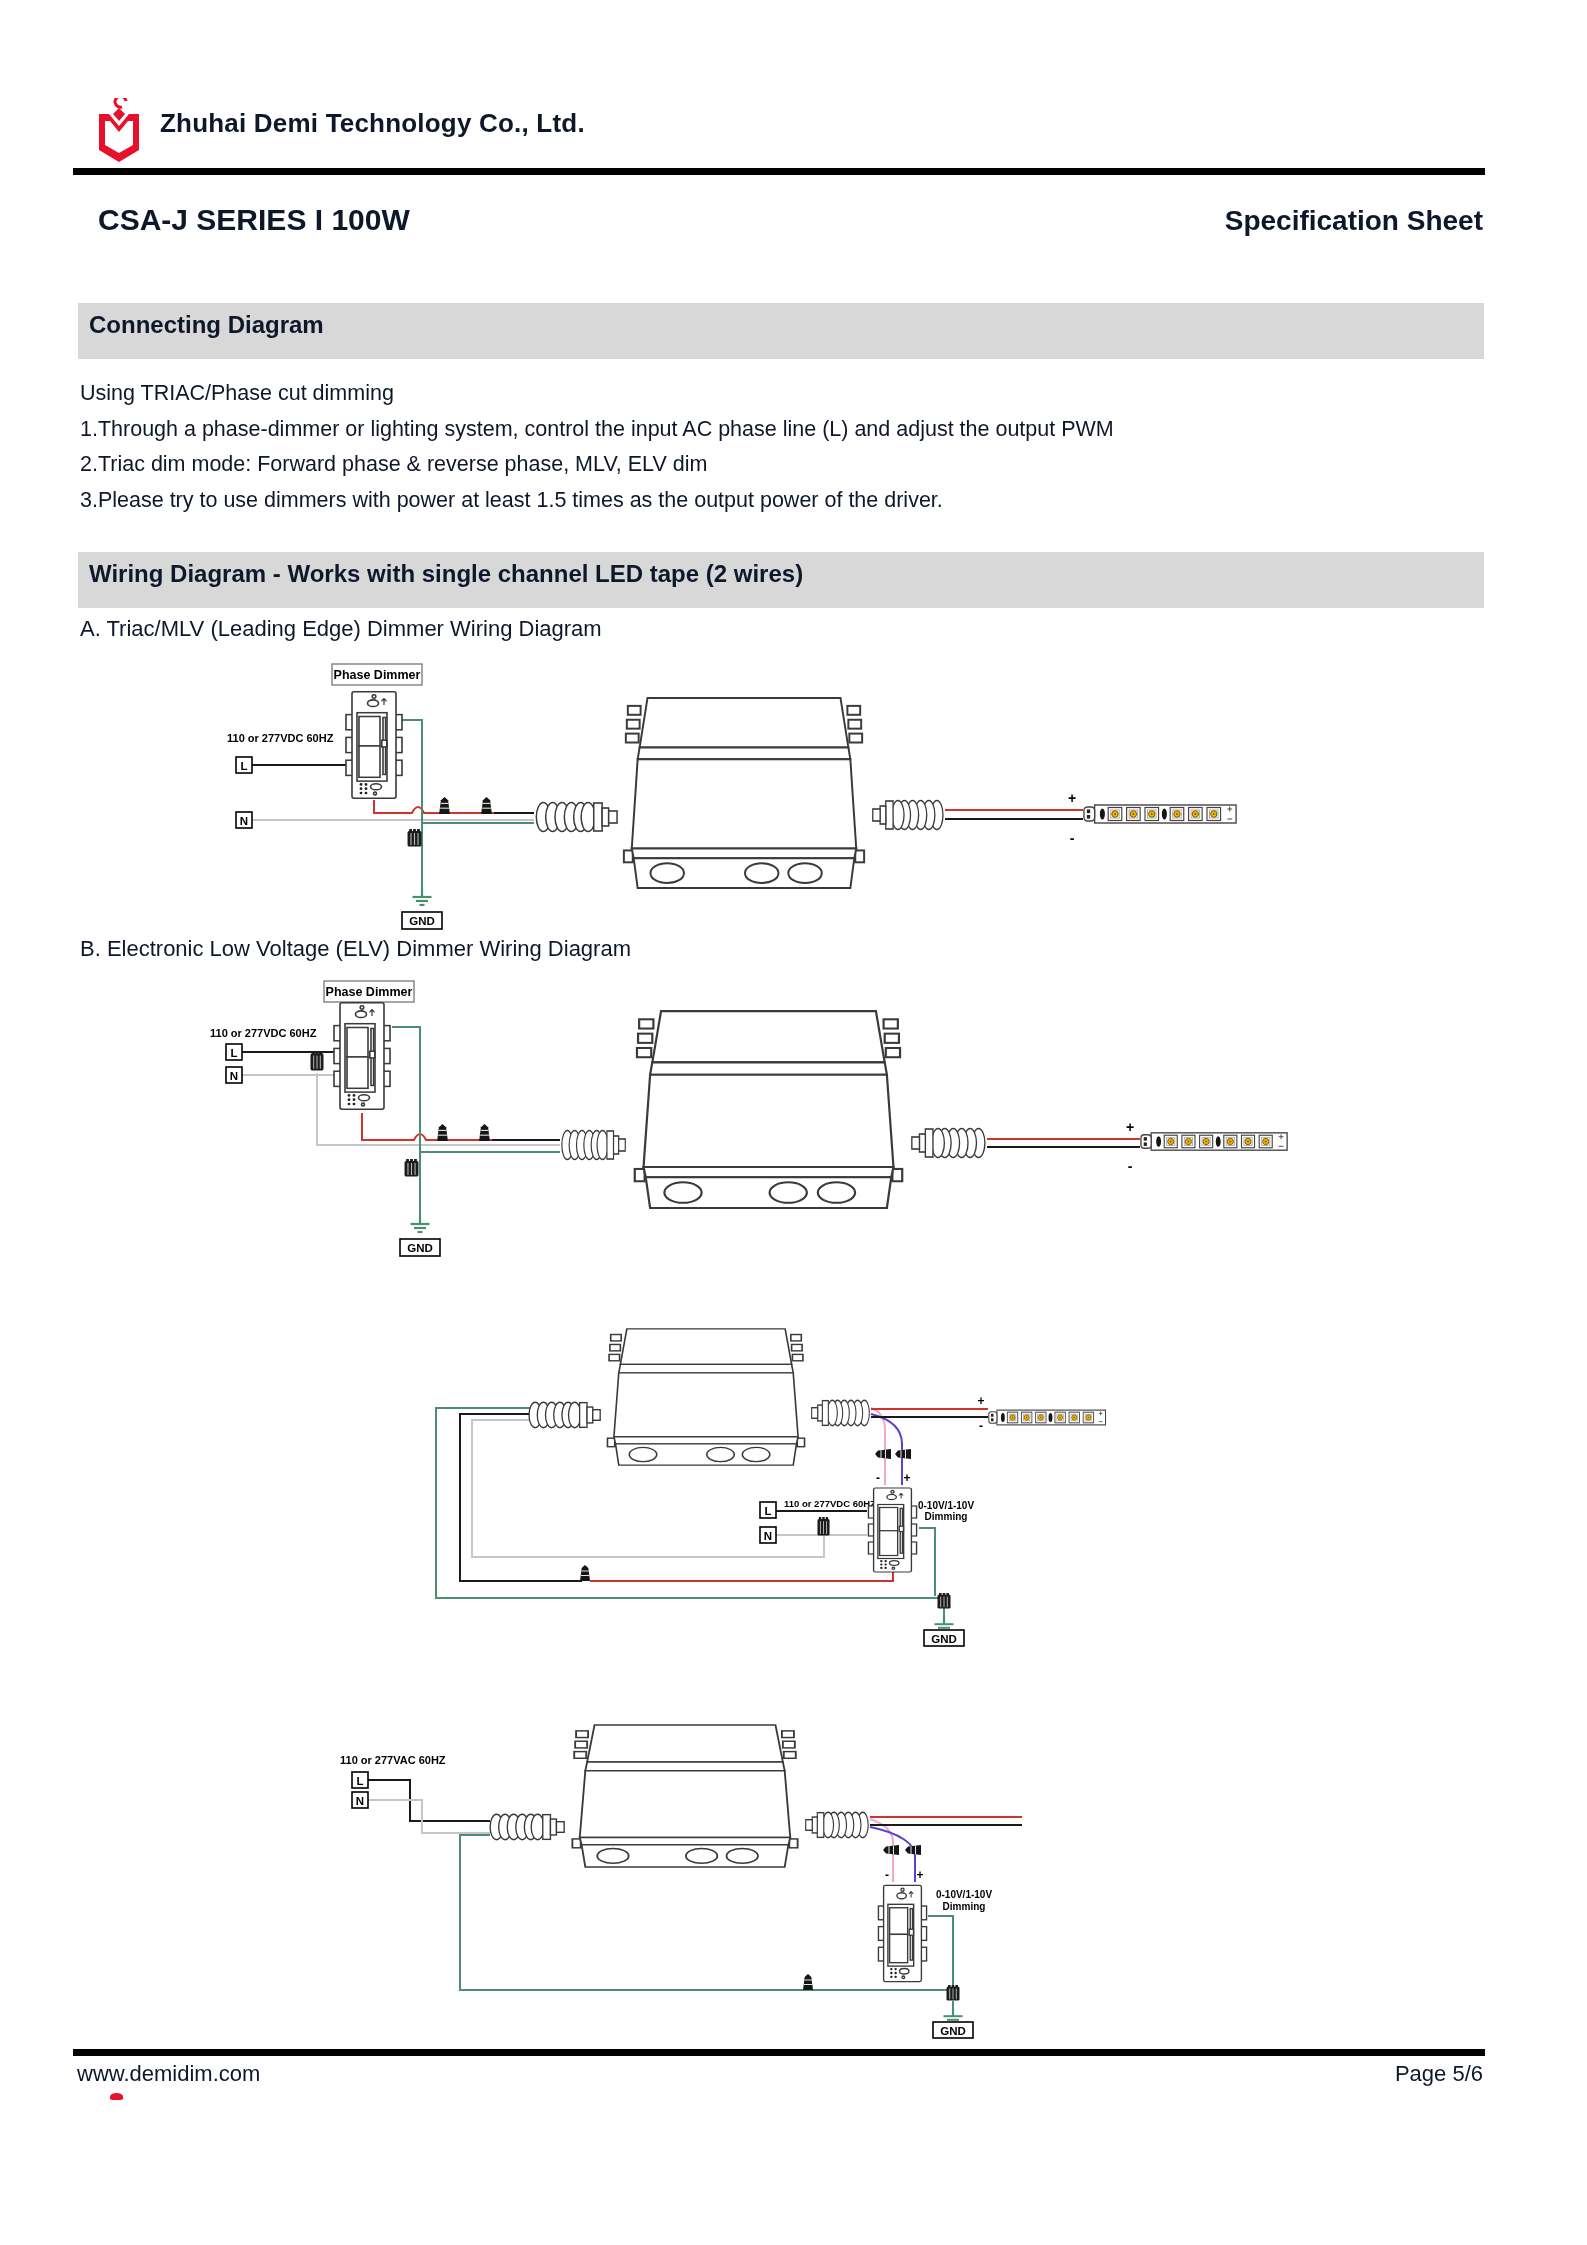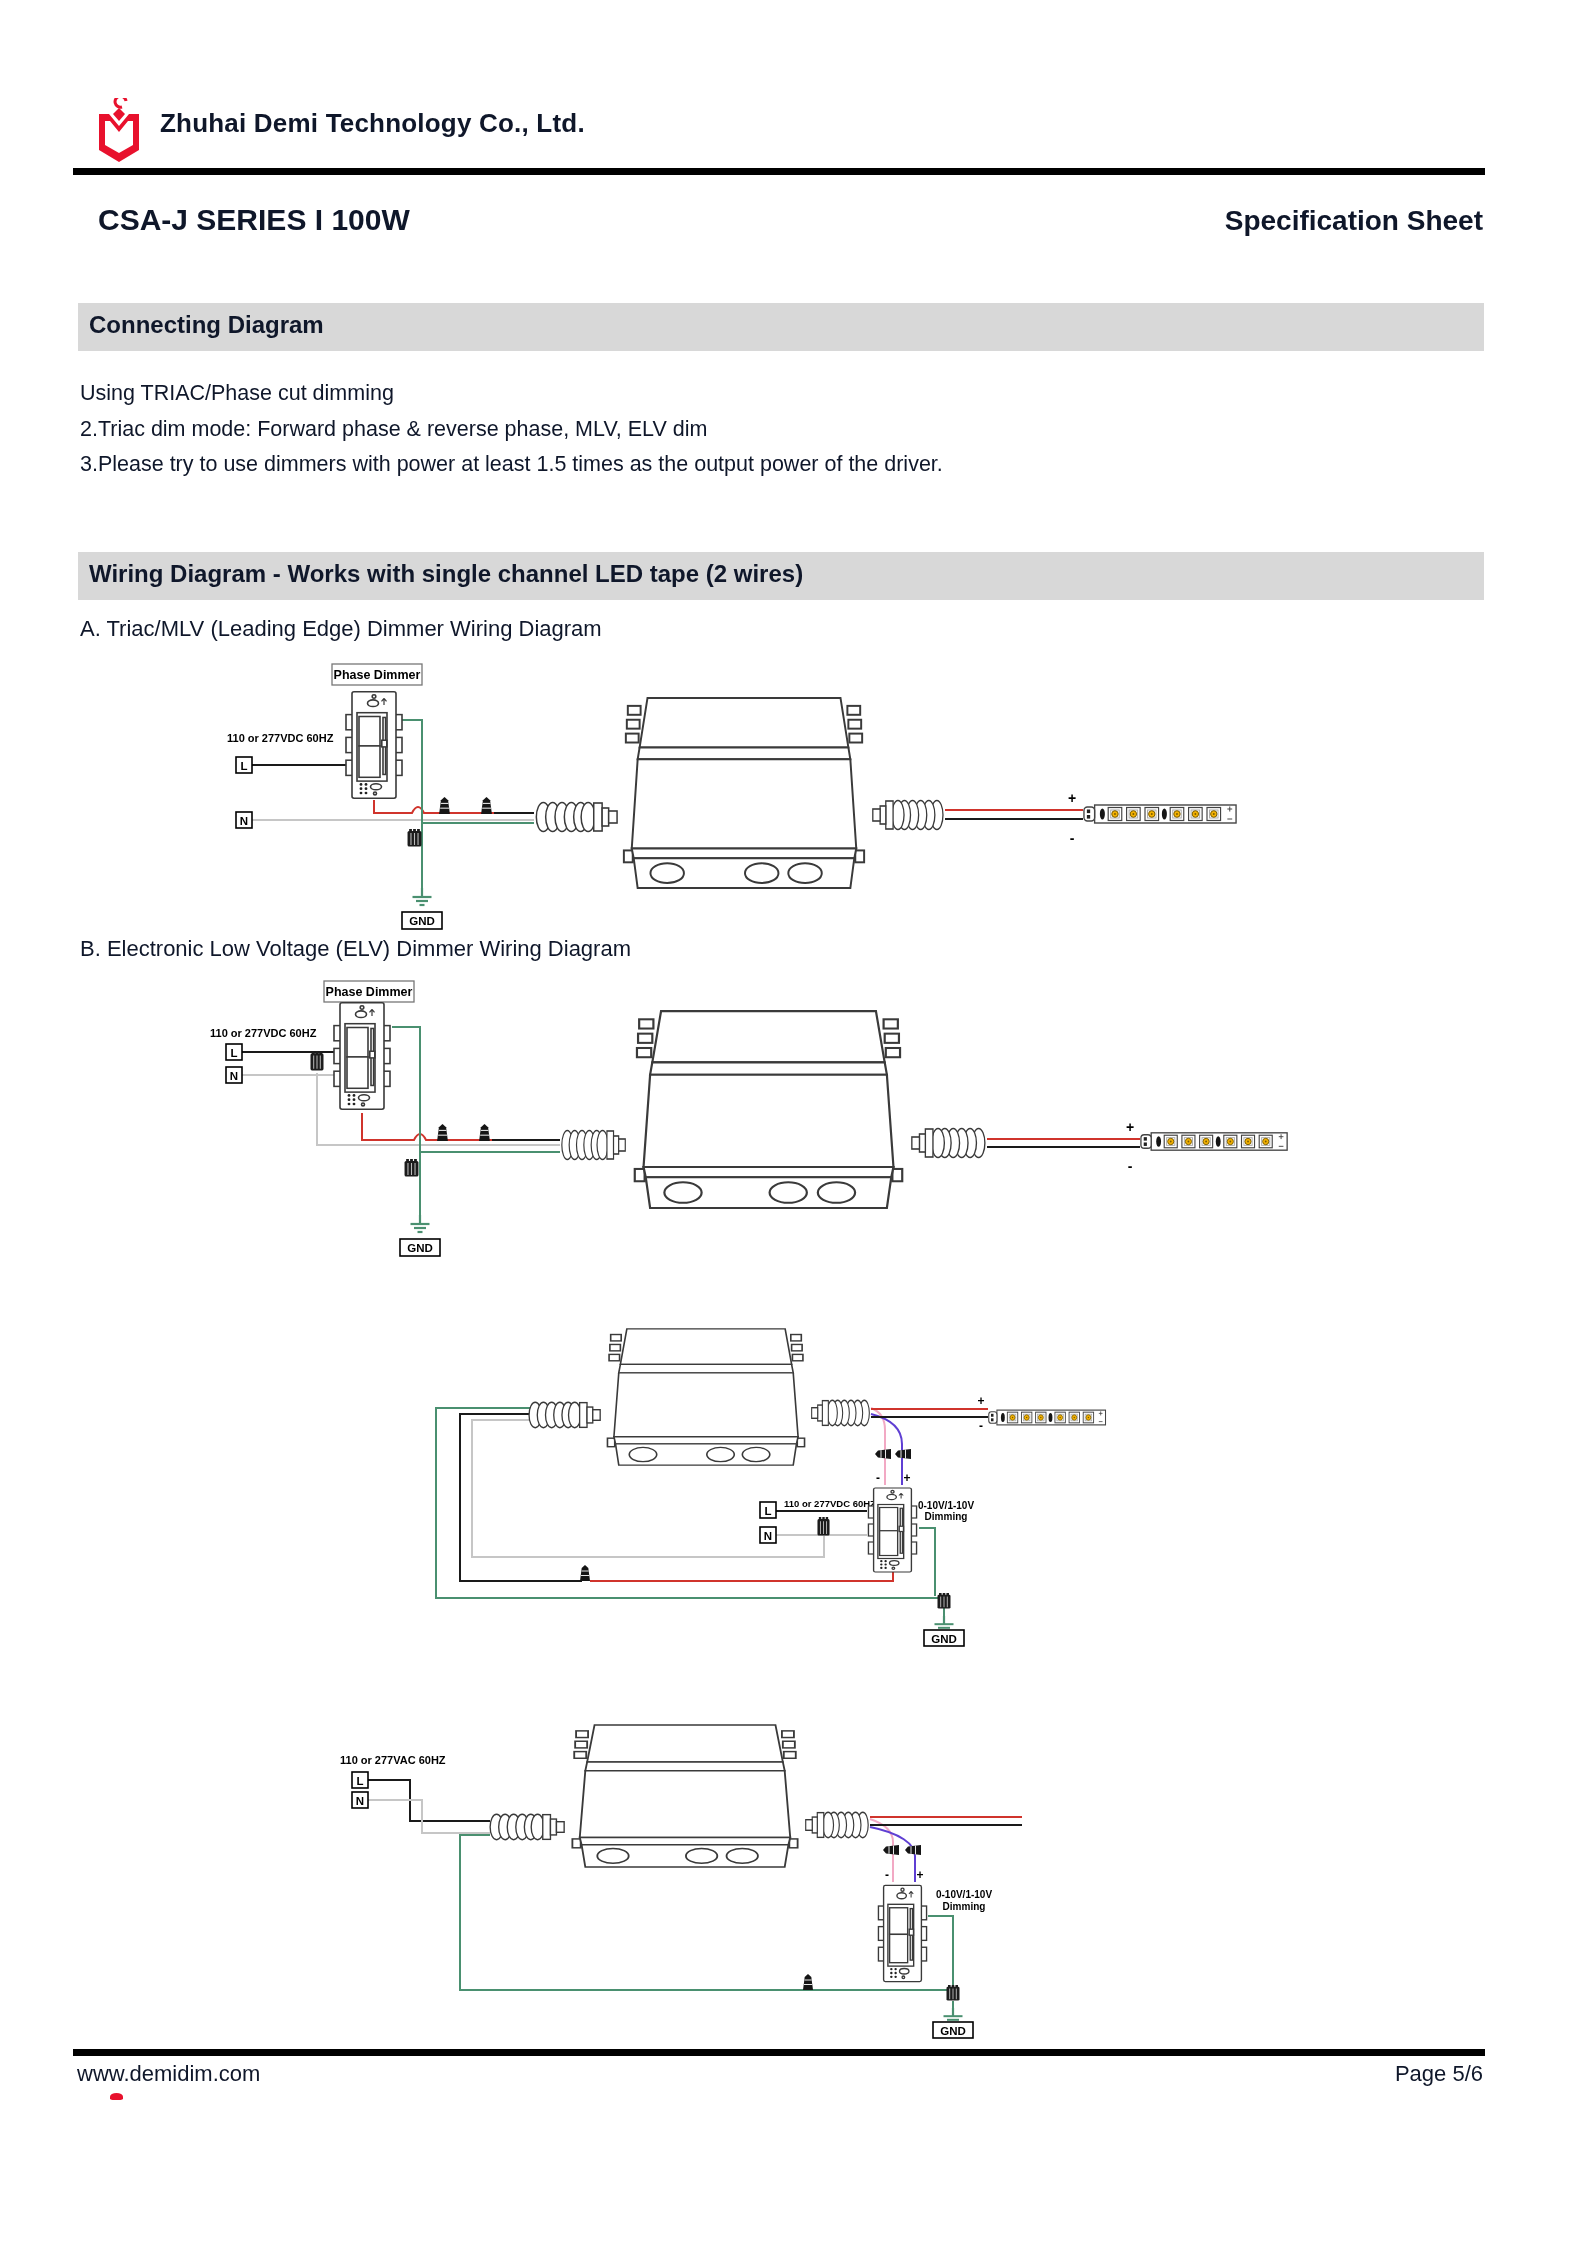--- a/index.html
+++ b/index.html
@@ -3,21 +3,21 @@
 <meta charset="utf-8">
 <style>
   html,body{margin:0;padding:0;background:#888;}
   #page{position:relative;width:1587px;height:2245px;background:#ffffff;
         font-family:"Liberation Sans",sans-serif;color:#0f172a;overflow:hidden;}
   .abs{position:absolute;}
   .company-name{left:160px;top:108px;font-size:26px;font-weight:bold;letter-spacing:.2px;}
   .top-rule{left:73px;top:168px;width:1412px;height:7px;background:#000;}
   .product-title{left:86px;top:203px;font-size:30px;font-weight:bold;margin-left:12px;}
   .doc-type{top:205px;right:104px;font-size:28px;font-weight:bold;}
-  .section-bar{left:78px;width:1406px;height:48px;background:#d8d8d8;
+  .section-bar{left:78px;width:1406px;height:56px;background:#d8d8d8;
                font-size:24px;font-weight:bold;line-height:44px;padding-left:11px;box-sizing:border-box;}
   .bar1{top:303px;}
   .bar2{top:552px;}
   .intro{left:80px;top:376px;font-size:21.5px;line-height:35.5px;}
   .dg-title{left:80px;font-size:22px;}
   .dg{position:absolute;}
   .dg text{font-family:"Liberation Sans",sans-serif;fill:#000;}
   .lbl-box{fill:#fff;stroke:#000;stroke-width:1.6;}
   .lbl-txt{font-size:11.5px;font-weight:bold;text-anchor:middle;}
   .pd-box{fill:#fff;stroke:#777;stroke-width:1.3;}
@@ -195,20 +195,21 @@
   <div class="abs company-name">Zhuhai Demi Technology Co., Ltd.</div>
   <div class="abs top-rule"></div>
 
   <div class="abs product-title">CSA-J SERIES I 100W</div>
   <div class="abs doc-type">Specification Sheet</div>
 
   <div class="abs section-bar bar1">Connecting Diagram</div>
 
   <div class="abs intro">
     <div>Using TRIAC/Phase cut dimming</div>
+    <div>1.Through a phase-dimmer or lighting system, control the input AC phase line (L) and adjust the output PWM</div>
     <div>2.Triac dim mode: Forward phase &amp; reverse phase, MLV, ELV dim</div>
     <div>3.Please try to use dimmers with power at least 1.5 times as the output power of the driver.</div>
   </div>
 
   <div class="abs section-bar bar2">Wiring Diagram - Works with single channel LED tape (2 wires)</div>
 
   <div class="abs dg-title" style="top:616px">A. Triac/MLV (Leading Edge) Dimmer Wiring Diagram</div>
 
   <svg class="dg" style="left:150px;top:650px" width="1120" height="288" viewBox="0 0 1120 288">
 

